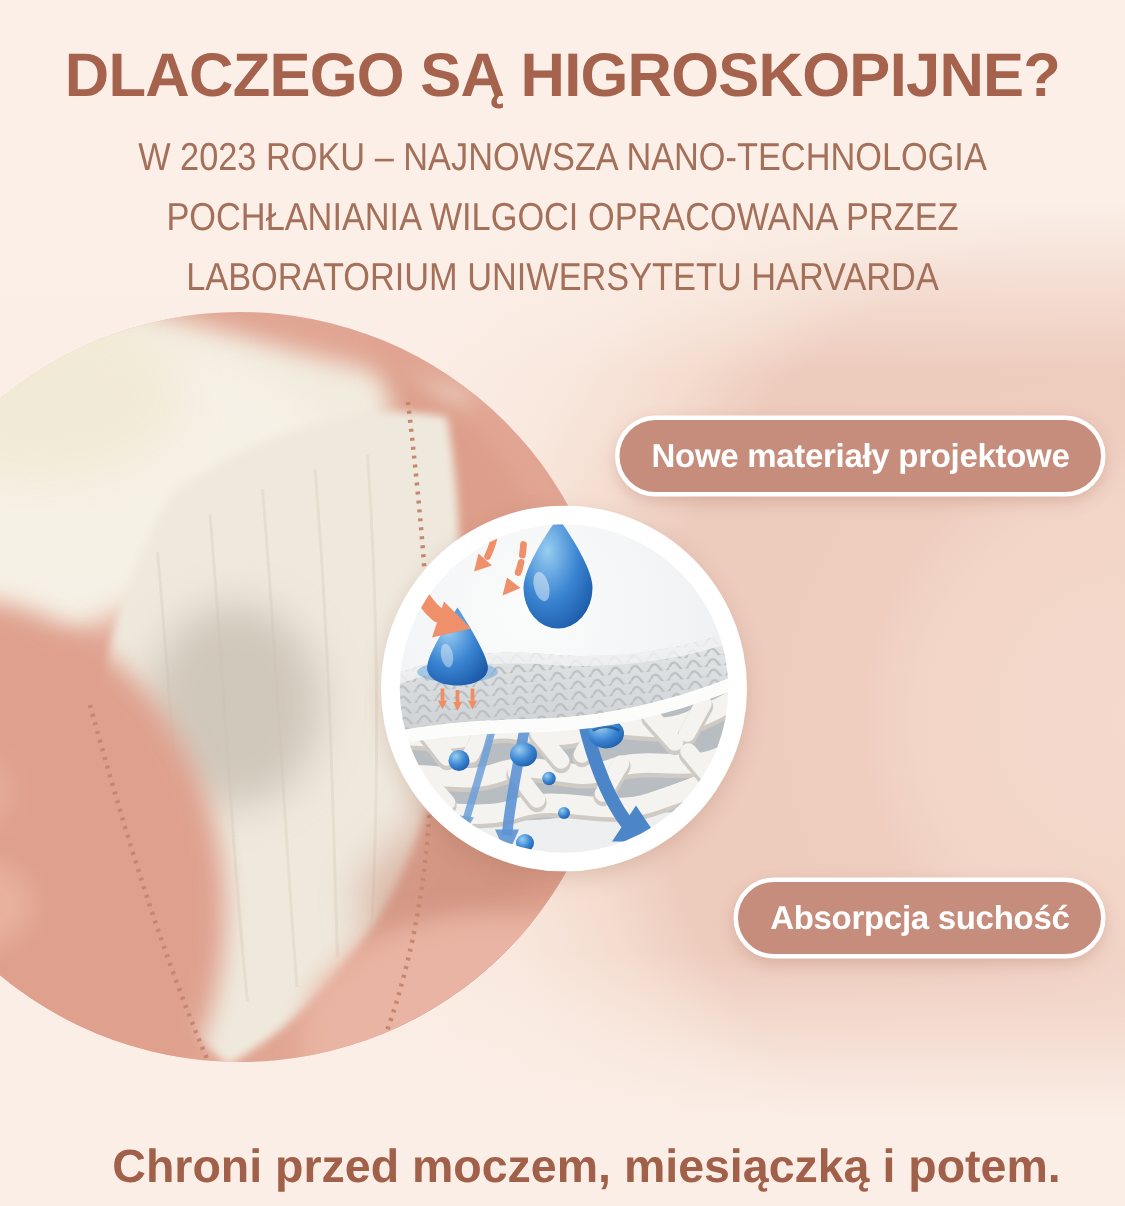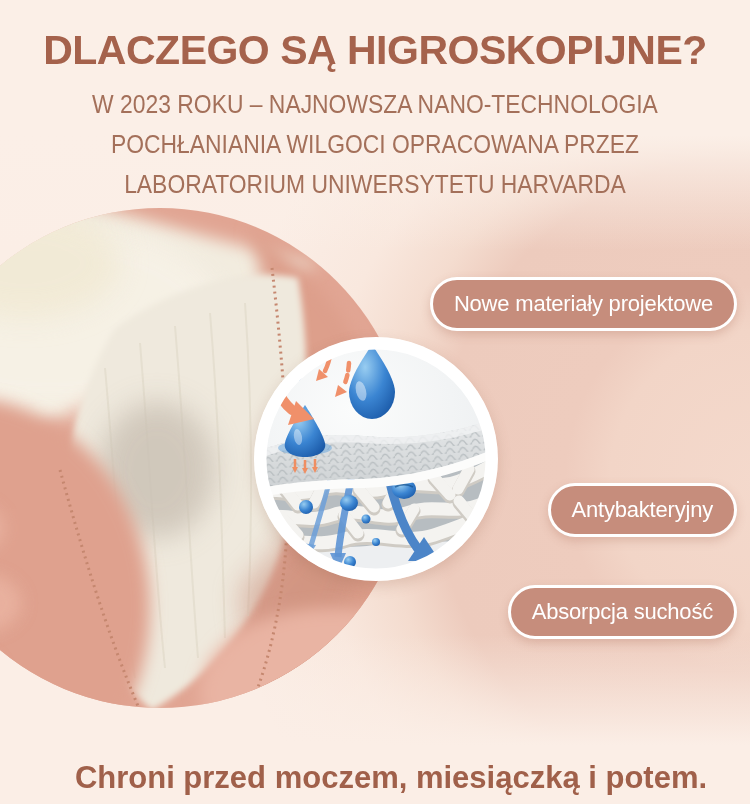--- a/index.html
+++ b/index.html
@@ -29,21 +29,21 @@
   }
   .inset-circle{
     position:absolute;left:254px;top:337px;width:244px;height:244px;
     border-radius:50%;overflow:hidden;
     box-shadow:0 5px 14px rgba(150,95,75,.22);
   }
   .pill{
     position:absolute;right:13px;height:54px;box-sizing:border-box;
     display:flex;align-items:center;white-space:nowrap;
     padding:0 21px;border:3px solid #ffffff;border-radius:29px;
-    background:#c68d7c;color:#ffffff;font-size:22px;font-weight:400;
+    background:#c68d7c;color:#ffffff;font-size:22px;font-weight:700;
     letter-spacing:-0.2px;box-shadow:0 4px 10px rgba(165,95,75,.25);
   }
   .pill-1{top:277px;} .pill-2{top:379px;} .pill-3{top:483px;} .pill-4{top:585px;}
   .footer-text{
     position:absolute;top:744px;left:0;width:100%;text-align:center;
     font-size:31px;font-weight:700;color:#a0604a;margin:16px;
   }
 </style>
 </head>
 <body>
@@ -236,22 +236,19 @@
         </g>
       </g>
 
       <circle cx="122" cy="122" r="116" fill="none" stroke="#ffffff" stroke-width="13"></circle>
     </svg>
   </div>
 
   <div class="pill pill-1">
     <span>Nowe materiały projektowe</span>
   </div>
-  <div class="pill pill-3">
-    <span>Antybakteryjny</span>
-  </div>
   <div class="pill pill-4">
     <span>Absorpcja suchość</span>
   </div>
 
   <p class="footer-text">Chroni przed moczem, miesiączką i potem.</p>
 
 </div>
 
 </body></html>

